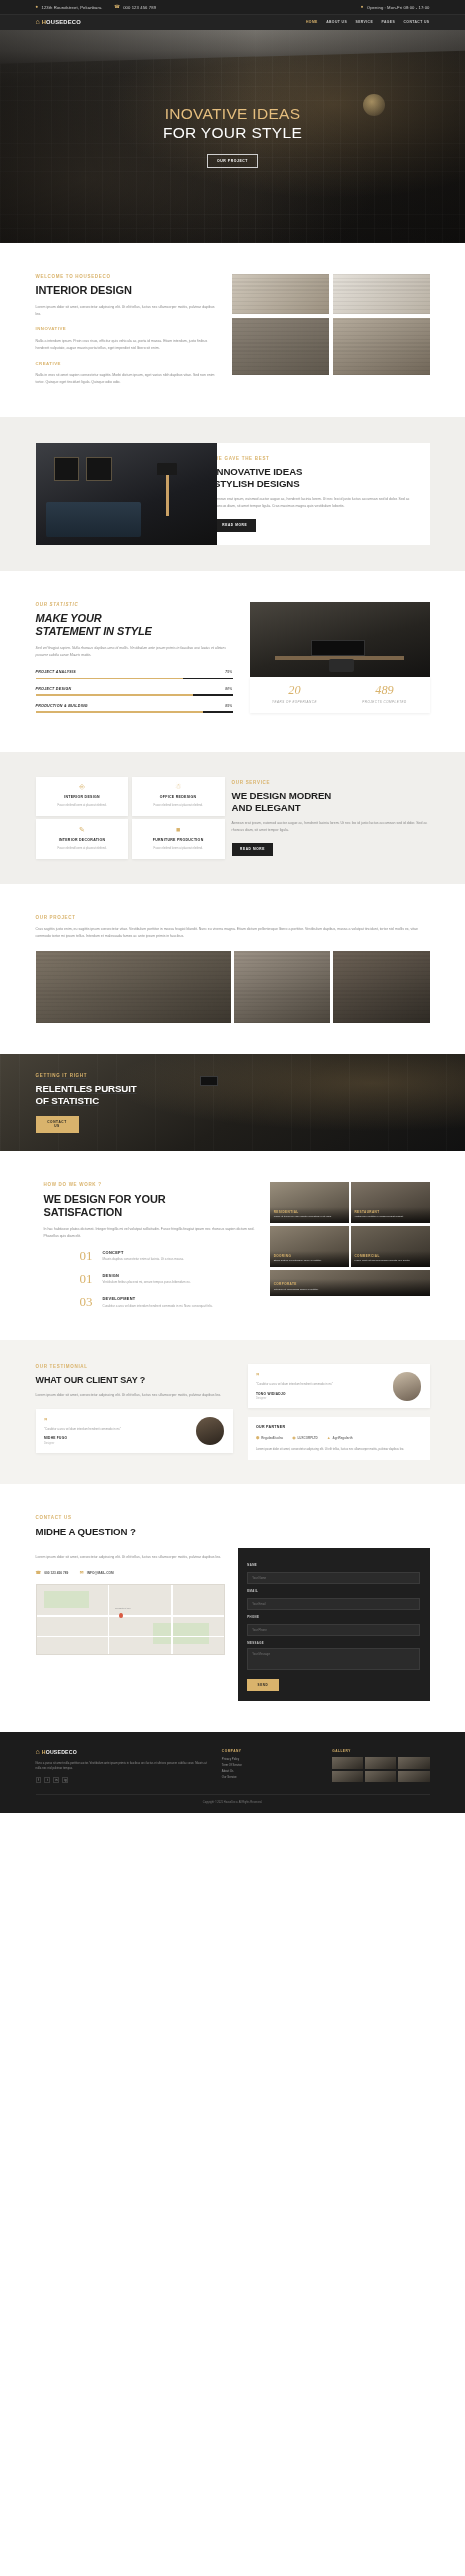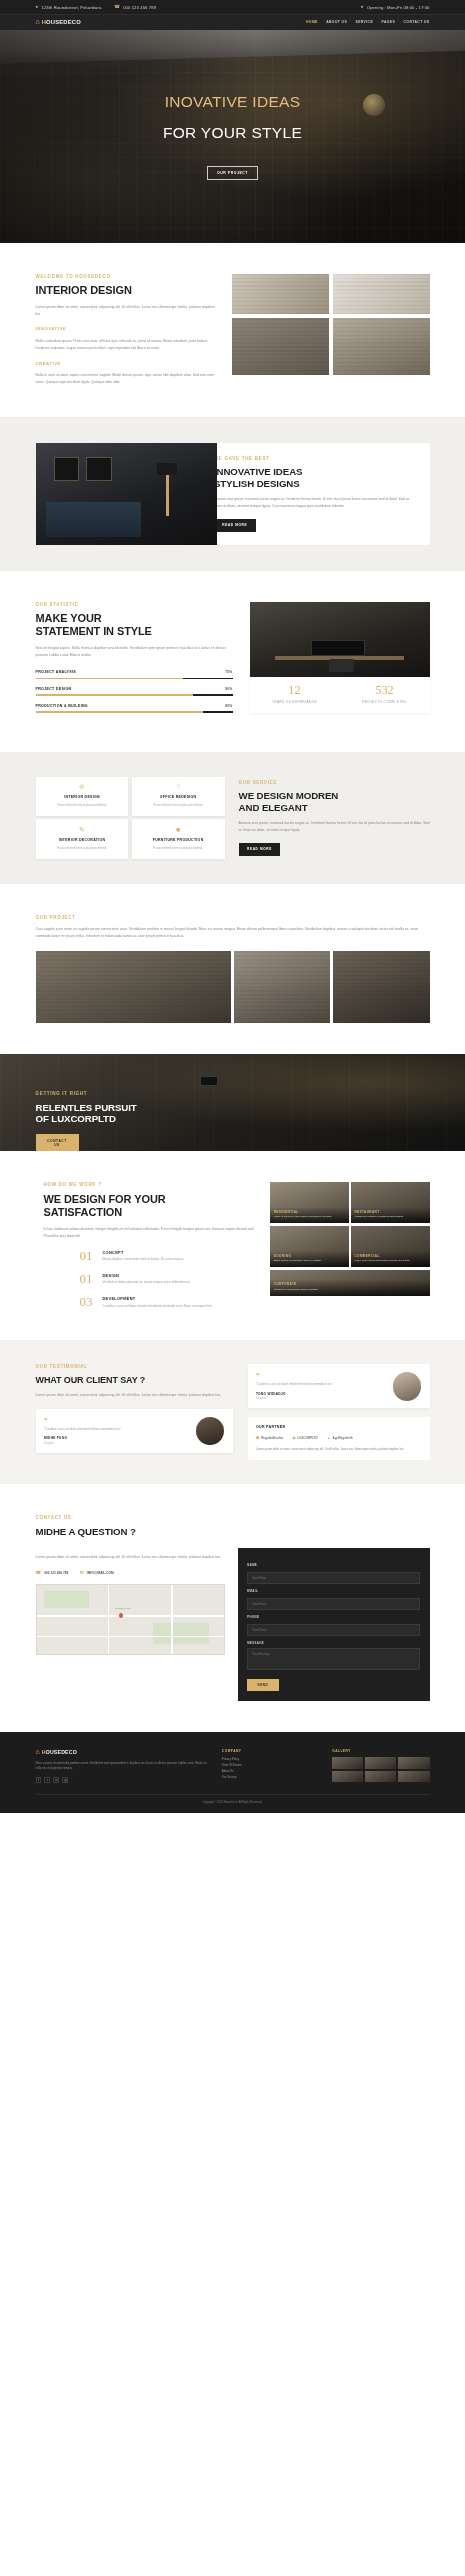--- a/index.html
+++ b/index.html
@@ -41,21 +41,21 @@
        radial-gradient(ellipse at 18% 70%, rgba(120,105,85,.35), transparent 55%),
        linear-gradient(175deg,#55524c 0%, #322f2a 22%, #1d1b18 60%, #121110 100%);
   }
   .hero .ceil { position:absolute; top:0; left:0; right:0; height:34px;
       background:linear-gradient(180deg,#8d8a84,#6e6b66 60%,#4b4844);
       clip-path:polygon(0 0,100% 0,100% 62%,0 100%); opacity:.85; }
   .hero .lamp { position:absolute; width:22px; height:22px; border-radius:50%;
       background:radial-gradient(circle at 40% 35%, #e8c887, rgba(180,140,80,0)); }
   .hero-overlay { position:absolute; inset:0; background:linear-gradient(90deg, rgba(10,9,8,.55), rgba(10,9,8,.12) 55%, rgba(10,9,8,.45)); }
   .hero-inner { position:absolute; inset:0; display:flex; flex-direction:column;
-                align-items:center; justify-content:center;gap:12px; }
+                align-items:center; justify-content:center; }
   .hero-t1 { font-size:15.5px; color:#e5be7e; letter-spacing:0.3px; font-weight:normal; }
   .hero-t2 { font-size:15.5px; color:#ffffff; letter-spacing:0.3px; margin-top:1.3px; font-weight:normal;}
   .hero-btn { margin-top:11.6px; background:transparent; border:0.6px solid #cfcfcf;
               color:#fff; font-size:3.4px; letter-spacing:0.6px; padding:3.9px 9px;
               font-weight:bold; cursor:pointer; }
 
   
   .sec { padding:31px 0; }
   .eyebrow { color:#d9b36c; font-size:4.5px; letter-spacing:0.7px; font-weight:bold; margin-bottom:5.2px; }
   .h2 { font-size:11px; line-height:1.22; color:#1f1f1f; font-weight:bold; letter-spacing:-0.1px; }
@@ -90,21 +90,21 @@
   .best-img .lampf{position:absolute;right:22%;top:20%;width:11%;height:12%;
      background:#1a1a1a;border-radius:1.3px 1.3px 0 0;}
   .best-img .lampstem{position:absolute;right:26.5%;top:32%;width:1.5%;height:40%;background:#caa165;}
   .best-card { background:#fff; margin-left:-17px; padding:13px 14.2px; flex:1; }
   .best-card .h2 { font-size:9.7px; }
   .btn-dark { display:inline-block; margin-top:9px; background:#1f1f1f; color:#fff;
               font-size:3.2px; letter-spacing:0.6px; padding:4.5px 8.4px; border:none;
               font-weight:bold; cursor:pointer; }
 
   
-  .stat { display:flex; gap:17px; align-items:flex-start; }
+  .stat { display:flex; gap:17px; align-items:flex-start;font-style:italic; }
   .stat-left { width:50%; }
   .bars { margin-top:11.6px; }
   .bar-row { margin-bottom:8.4px; }
   .bar-top { display:flex; justify-content:space-between; align-items:baseline;
              font-size:3.6px; font-weight:bold; color:#1f1f1f; letter-spacing:0.3px; }
   .bar-top .pct { color:#555; font-weight:bold; font-size:3.2px; }
   .bar-track { margin-top:3.2px; height:1.3px; background:#1f1f1f; }
   .bar-fill { height:1.3px; background:#d9b36c; }
   .stat-right { flex:1; }
   .stat-img { height:75px; background:linear-gradient(165deg,#4a463f,#262420 55%,#141312);
@@ -118,40 +118,40 @@
   .stat-num .l { font-size:3px; color:#9a9a9a; letter-spacing:0.5px; margin-top:3.2px; }
 
   
   .band-service { background:#f0efec; padding:24.6px 0; }
   .service { display:flex; align-items:center; gap:0; }
   .svc-grid { width:48%; display:grid; grid-template-columns:1fr 1fr; gap:3.2px; z-index:2;}
   .svc-card { background:#fff; padding:7.8px 5.2px; text-align:center; box-shadow:0 0.6px 2.6px rgba(0,0,0,.06); }
   .svc-card .ic { color:#d9b36c; font-size:7.1px; line-height:1; }
   .svc-card .t { font-size:3.5px; font-weight:bold; color:#1f1f1f; letter-spacing:0.3px; margin-top:3.9px; line-height:1.5;}
   .svc-card .d { font-size:2.7px; color:#a5a5a5; line-height:1.7; margin-top:3.2px; }
-  .svc-right { flex:1; padding-left:14px; }
+  .svc-right { flex:1; padding-left:7px; }
   .svc-right .h2 { font-size:9.7px; }
 
   
   .proj-grid { display:grid; grid-template-columns:repeat(4,1fr); gap:3.2px; margin-top:11.6px; }
   .proj-grid .pi { height:72px; }
   .pi1 { grid-column:span 2; background:linear-gradient(160deg,#7f7567,#3b362e); }
   .pi2 { background:linear-gradient(160deg,#9c9286,#4b453c); }
   .pi3 { background:linear-gradient(160deg,#6d6256,#2e2a24); }
 
   
   .pursuit { position:relative; height:97px; overflow:hidden;
              background:linear-gradient(150deg,#3a3630,#1a1916 60%,#0e0d0c); }
   .pursuit .bg { position:absolute; inset:0;
      background:
       repeating-linear-gradient(90deg,rgba(255,255,255,.025) 0 0.6px,transparent 0.6px 19.4px),
       radial-gradient(ellipse at 80% 30%, rgba(210,170,105,.22), transparent 50%),
       linear-gradient(150deg,#474238,#201e1a 55%,#111);}
   .pursuit .clock{position:absolute;left:43%;top:22%;width:18px;height:10.3px;background:#111;border:0.6px solid #3a3a3a;}
-  .pursuit-inner{position:absolute;inset:0;display:flex;flex-direction:column;justify-content:flex-end;}
+  .pursuit-inner{position:absolute;inset:0;display:flex;flex-direction:column;justify-content:center;text-decoration:underline;}
   .pursuit .eyebrow{color:#d9b36c;}
   .pursuit .h2{color:#fff; font-size:9.7px;}
   .btn-gold { display:inline-block; margin-top:9px; background:#d9b36c; color:#1f1f1f;
               font-size:3.2px; letter-spacing:0.6px; padding:4.5px 8.4px; border:none; font-weight:bold; cursor:pointer; width:43px;}
 
   
   .work { display:flex; gap:14.2px; }
   .work-left { width:54%;margin-left:8px; }
   .step { display:flex; gap:6px; margin-top:10.3px; align-items:flex-start;padding-left:36px; }
   .step .num { font-family:"Liberation Serif", serif; font-size:13px; color:#d9b36c; line-height:.95; width:17px;}
@@ -353,25 +353,25 @@
       </div>
     </div>
     <div class="stat-right">
       <div class="stat-img">
         <div class="mon"></div>
           <div class="desk"></div>
           <div class="ch"></div>
       </div>
       <div class="stat-nums">
         <div class="stat-num">
-          <div class="n">12</div>
+          <div class="n">20</div>
           <div class="l">YEARS OF EXPERIANCE</div>
         </div>
         <div class="stat-num">
-          <div class="n">532</div>
+          <div class="n">489</div>
           <div class="l">PROJECTS COMPLETED</div>
         </div>
       </div>
     </div>
   </div>
 </div>
 
 <div class="band-service">
   <div class="container service">
     <div class="svc-grid">
@@ -418,21 +418,21 @@
   </div>
 </div>
 
 <div class="pursuit">
   <div class="bg"></div>
   <div class="clock"></div>
   <div class="pursuit-inner">
     <div class="container">
       <div class="eyebrow">GETTING IT RIGHT</div>
       <div class="h2">RELENTLES PURSUIT</div>
-      <div class="h2">OF LUXCORPLTD</div>
+      <div class="h2">OF STATISTIC</div>
       <button class="btn-gold">CONTACT US</button>
     </div>
   </div>
 </div>
 
 <div class="sec">
   <div class="container work">
     <div class="work-left">
       <div class="eyebrow">HOW DO WE WORK ?</div>
       <div class="h2">WE DESIGN FOR YOUR</div>

